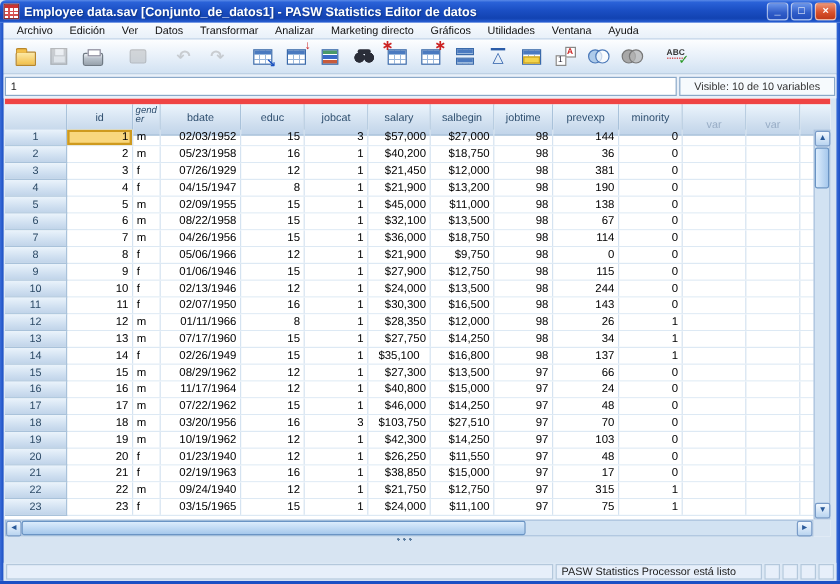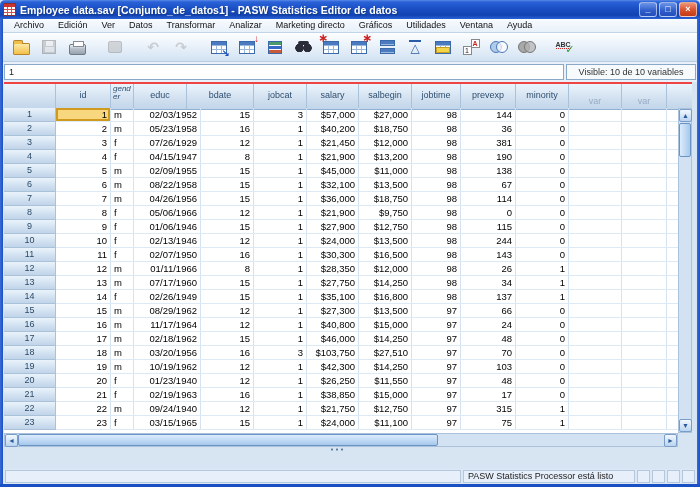--- a/index.html
+++ b/index.html
@@ -57,21 +57,21 @@
   
   .cellref{position:absolute;left:3px;right:3px;top:62px;height:20px;background:#e9f0f9;
     display:flex;align-items:center;padding:2px 1px;gap:2px}
   .refbox,.editbox,.visbox{height:16px;background:#fff;border:1px solid #8aa8c8;font-size:9px;line-height:14px;padding:0 4px;color:#222;overflow:hidden;white-space:nowrap}
   .refbox{width:122px;flex:none}
   .editbox{flex:1}
   .visbox{width:130px;flex:none;text-align:center;background:#f6fafd;color:#333}
 
   
   .datapane{position:absolute;left:4px;top:82px;width:688px;height:365px;background:#fff;overflow:hidden}
-  .headerband{display:flex;height:26px;border-top:2px solid #ef4444}
+  .headerband{display:flex;height:26px;border-top:5px solid #ef4444}
   .hcell{flex:none;background:linear-gradient(#ebf4fc,#cdddee 70%,#c2d5ea);
     border-right:1px solid #a9c2da;border-bottom:1px solid #8fb0cf;
     color:#2f4f6f;text-align:center;font-size:9px;line-height:23px;height:26px;overflow:hidden;white-space:nowrap}
   .hcell.fill{flex:1;border-right:0}
   .hcell.wrap{line-height:8px;font-size:8px;text-align:left;padding:1px 2px;word-break:break-all;white-space:normal}
   .hcell.varcol{color:#97acc5;line-height:34px}
   .grow{display:flex;height:14px;border-bottom:1px solid #dde9f4;background:#fff}
   .rnum{width:52px;flex:none;background:linear-gradient(#eaf3fb,#ccddef 70%,#c1d4e9);
     border-right:1px solid #a9c2da;border-bottom:1px solid #a9c2da;margin-bottom:-1px;
     text-align:center;color:#2c4a66;font-size:9px;line-height:13px}
@@ -264,22 +264,22 @@
   <div class="cellref">
     <div class="editbox">1</div>
     <div class="visbox">Visible: 10 de 10 variables</div>
   </div>
 
   <div class="datapane">
     <div class="headerband" id="gridhead">
         <div class="hcell" style="width: 52px;"></div>
         <div class="hcell" style="width: 55px;">id</div>
         <div class="hcell wrap" style="width: 23px; font-style: italic;">gender</div>
+        <div class="hcell" style="width: 67px;">bdate</div>
         <div class="hcell" style="width: 53px;">educ</div>
-        <div class="hcell" style="width: 67px;">bdate</div>
         <div class="hcell" style="width: 53px;">jobcat</div>
         <div class="hcell" style="width: 52px;">salary</div>
         <div class="hcell" style="width: 53px;">salbegin</div>
         <div class="hcell" style="width: 49px;">jobtime</div>
         <div class="hcell" style="width: 55px;">prevexp</div>
         <div class="hcell" style="width: 53px;">minority</div>
         <div class="hcell varcol" style="width: 53px;">var</div>
         <div class="hcell varcol" style="width: 45px;">var</div>
         <div class="hcell fill"></div>
       </div>
@@ -479,21 +479,21 @@
           <div class="dcell" style="width: 53px;"></div>
           <div class="dcell" style="width: 45px;"></div>
         </div>
         <div class="grow">
           <div class="rnum">14</div>
           <div class="dcell r" style="width: 55px;">14</div>
           <div class="dcell l" style="width: 23px;">f</div>
           <div class="dcell r" style="width: 67px;">02/26/1949</div>
           <div class="dcell r" style="width: 53px;">15</div>
           <div class="dcell r" style="width: 53px;">1</div>
-          <div class="dcell r" style="width: 52px;">$35,100</div>
+          <div class="dcell r" style="width: 52px; text-align: center;">$35,100</div>
           <div class="dcell r" style="width: 53px;">$16,800</div>
           <div class="dcell r" style="width: 49px;">98</div>
           <div class="dcell r" style="width: 55px;">137</div>
           <div class="dcell r" style="width: 53px;">1</div>
           <div class="dcell" style="width: 53px;"></div>
           <div class="dcell" style="width: 45px;"></div>
         </div>
         <div class="grow">
           <div class="rnum">15</div>
           <div class="dcell r" style="width: 55px;">15</div>
@@ -521,21 +521,21 @@
           <div class="dcell r" style="width: 49px;">97</div>
           <div class="dcell r" style="width: 55px;">24</div>
           <div class="dcell r" style="width: 53px;">0</div>
           <div class="dcell" style="width: 53px;"></div>
           <div class="dcell" style="width: 45px;"></div>
         </div>
         <div class="grow">
           <div class="rnum">17</div>
           <div class="dcell r" style="width: 55px;">17</div>
           <div class="dcell l" style="width: 23px;">m</div>
-          <div class="dcell r" style="width: 67px;">02/18/1962</div>
+          <div class="dcell r" style="width: 67px;">07/22/1962</div>
           <div class="dcell r" style="width: 53px;">15</div>
           <div class="dcell r" style="width: 53px;">1</div>
           <div class="dcell r" style="width: 52px;">$46,000</div>
           <div class="dcell r" style="width: 53px;">$14,250</div>
           <div class="dcell r" style="width: 49px;">97</div>
           <div class="dcell r" style="width: 55px;">48</div>
           <div class="dcell r" style="width: 53px;">0</div>
           <div class="dcell" style="width: 53px;"></div>
           <div class="dcell" style="width: 45px;"></div>
         </div>

